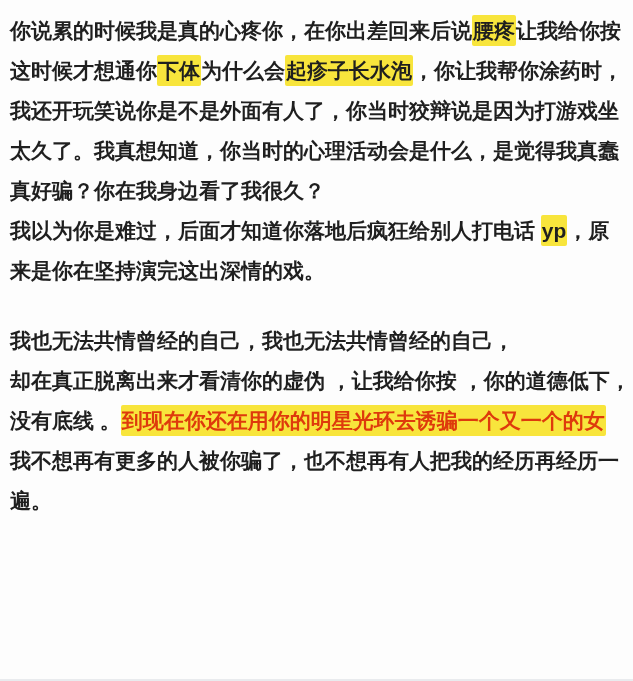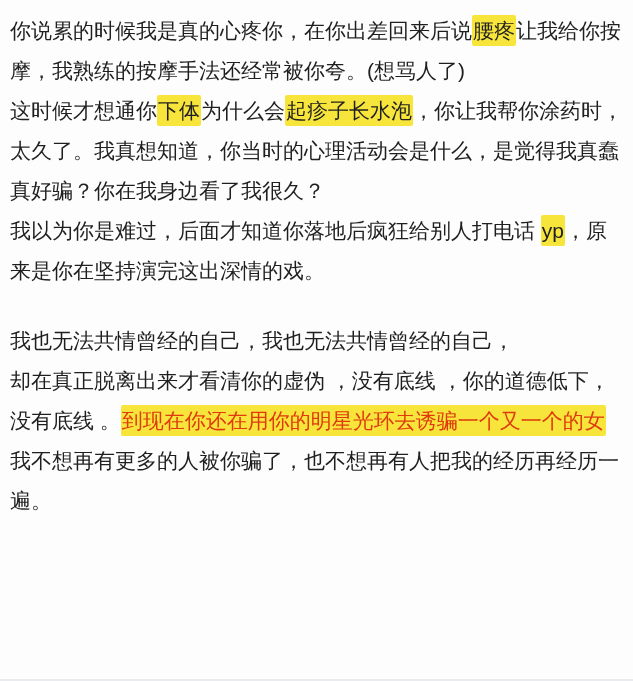--- a/index.html
+++ b/index.html
@@ -19,21 +19,21 @@
     height: 681px;
     padding: 11px 8px 0 10px;
     background: var(--bg, #fdfdfd);
     border-bottom: 2px solid #e9ebee;
   }
   .line {
     white-space: pre;
     font-size: 21px;
     line-height: 40px;
     height: 40px;
-    font-weight: 400;
+    font-weight: 700;
     color: var(--fg, #1f1f1f);
     letter-spacing: 0px;
     overflow: visible;
   }
   .line.gap {
     margin-top: 30px;
   }
   .seg-normal {
     color: var(--fg, #1f1f1f);
   }
@@ -48,24 +48,24 @@
     color: var(--red, #de3a0c);
     padding: 4px 1px;
     border-radius: 2px;
   }
 </style>
 </head>
 <body>
 
 <div class="doc">
     <div class="line"><span class="seg-normal">你说累的时候我是真的心疼你，在你出差回来后说</span><span class="seg-highlight">腰疼</span><span class="seg-normal">让我给你按</span></div>
-    <div class="line"><span class="seg-normal">摩，我熟练的按摩手法还经常被你夸。(想骂人了)</span></div>
     <div class="line"><span class="seg-normal">这时候才想通你</span><span class="seg-highlight">下体</span><span class="seg-normal">为什么会</span><span class="seg-highlight">起疹子长水泡</span><span class="seg-normal">，你让我帮你涂药时，</span></div>
+    <div class="line"><span class="seg-normal">我还开玩笑说你是不是外面有人了，你当时狡辩说是因为打游戏坐</span></div>
     <div class="line"><span class="seg-normal">太久了。我真想知道，你当时的心理活动会是什么，是觉得我真蠢</span></div>
     <div class="line"><span class="seg-normal">真好骗？你在我身边看了我很久？</span></div>
     <div class="line"><span class="seg-normal">我以为你是难过，后面才知道你落地后疯狂给别人打电话 </span><span class="seg-highlight">yp</span><span class="seg-normal">，原</span></div>
     <div class="line"><span class="seg-normal">来是你在坚持演完这出深情的戏。</span></div>
     <div class="line gap"><span class="seg-normal">我也无法共情曾经的自己，我也无法共情曾经的自己，</span></div>
-    <div class="line"><span class="seg-normal">却在真正脱离出来才看清你的虚伪 ，没有底线 ，你的道德低下，</span></div>
+    <div class="line"><span class="seg-normal">却在真正脱离出来才看清你的虚伪 ，让我给你按 ，你的道德低下，</span></div>
     <div class="line"><span class="seg-normal">没有底线 。</span><span class="seg-highlight-red">到现在你还在用你的明星光环去诱骗一个又一个的女</span></div>
     <div class="line"><span class="seg-normal">我不想再有更多的人被你骗了，也不想再有人把我的经历再经历一</span></div>
     <div class="line"><span class="seg-normal">遍。</span></div>
   </div>
 
 </body></html>

